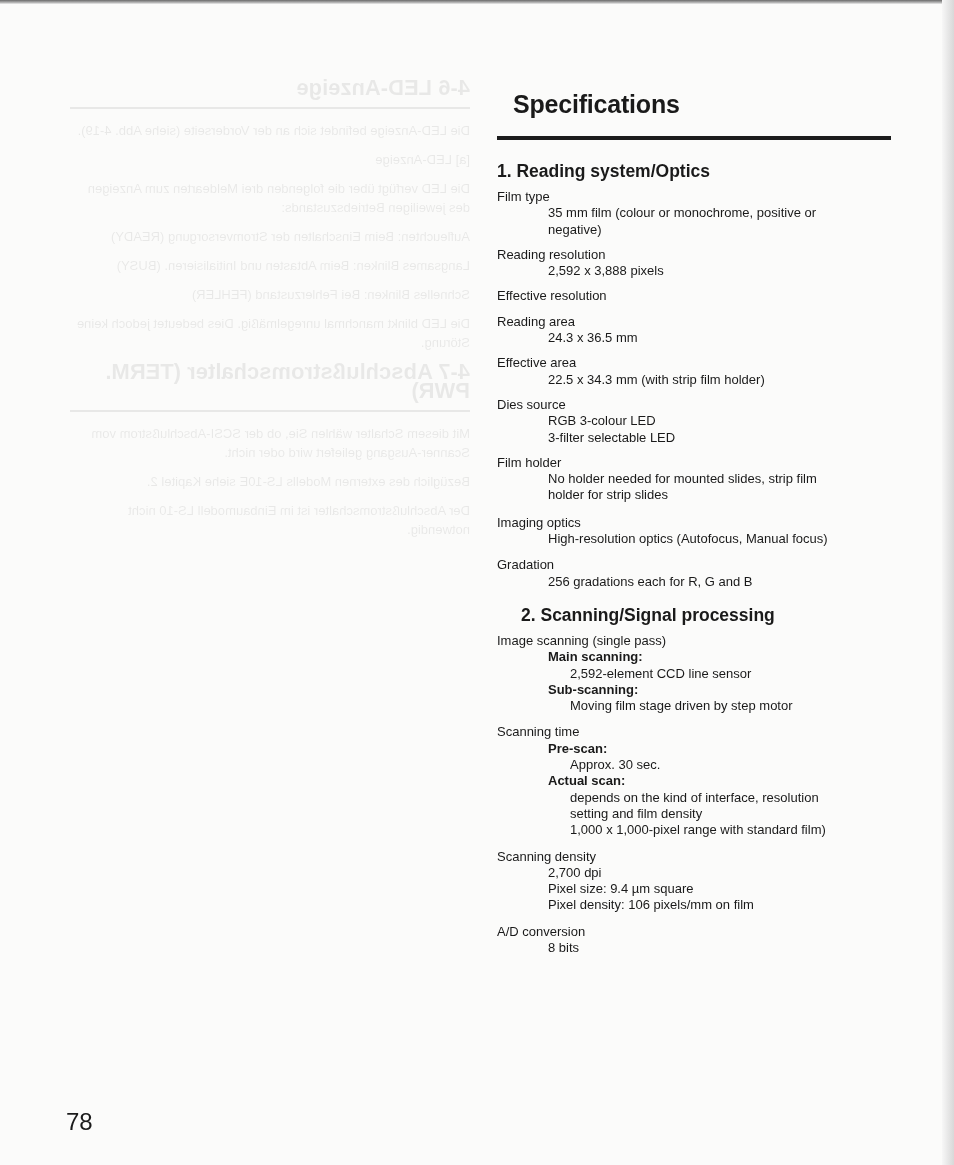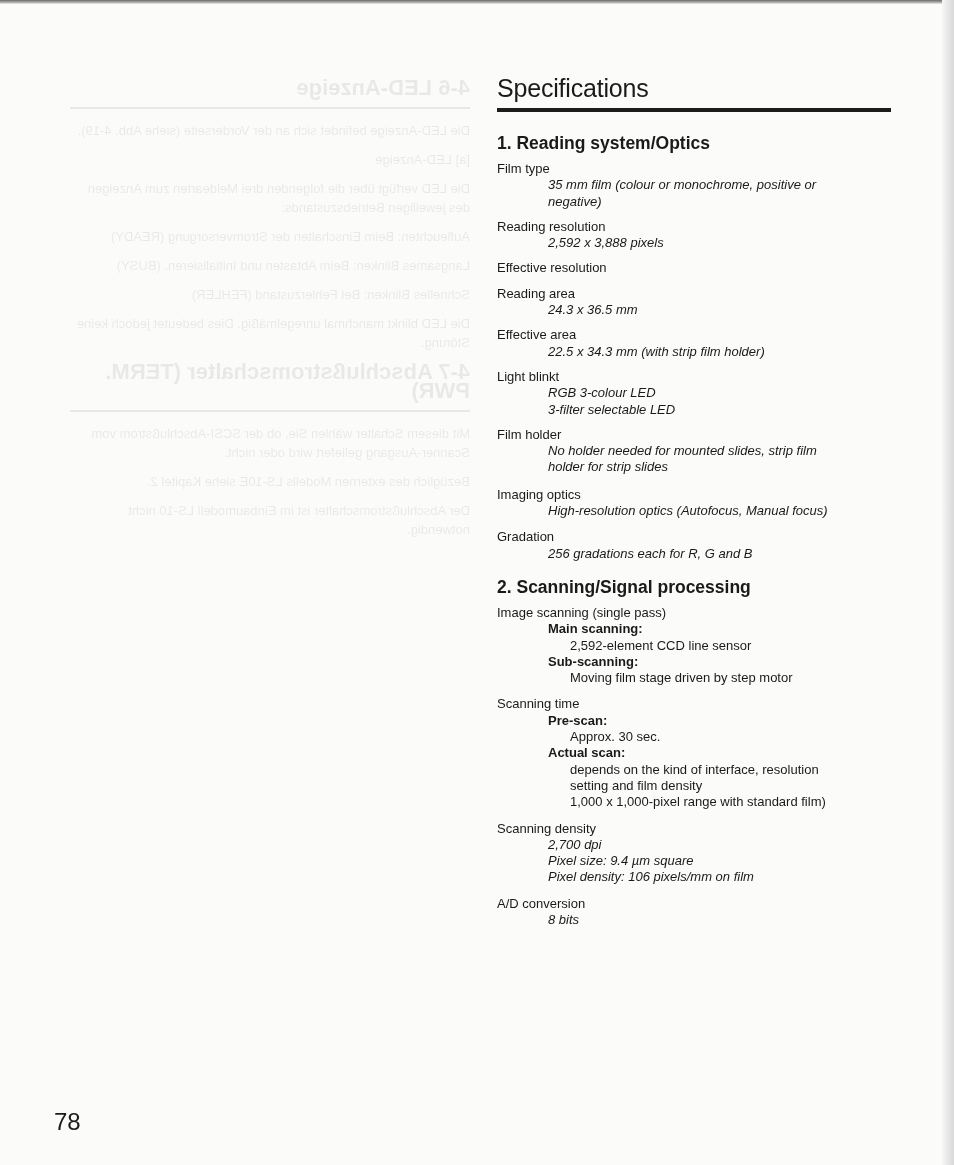--- a/index.html
+++ b/index.html
@@ -22,38 +22,38 @@
       position: absolute; left: 70px; top: 70px; width: 400px; height: 520px;
       transform: scaleX(-1); color: #000; opacity: 0.07;
       font-size: 13px; line-height: 19px;
     }
     .bleed h3 { font-size: 22px; margin: 8px 0 10px; font-weight: bold; }
     .bleed .rule { height: 2px; background: #000; margin: 6px 0 12px; }
     .bleed p { margin: 0 0 10px; }
 
     .content { position: absolute; left: 497px; top: 72px; width: 394px; }
     .page-title {
-      font-size: 25px; font-weight: normal; letter-spacing: -0.2px;
-      margin: 0; line-height: 32px;
+      font-size: 25px; font-weight: bold; letter-spacing: -0.2px;
+      margin: 16px; line-height: 32px;
     }
     .title-rule { height: 4px; background: #1c1c1c; margin-top: 4px; width: 394px; }
     .section-title {
       font-size: 17.5px; font-weight: bold; margin: 0; line-height: 22px;
     }
     .s1 { margin-top: 20px; }
-    .s2 { margin-top: 14px; }
+    .s2 { margin-top: 14px; margin-left: 24px; }
     .spec { font-size: 13px; line-height: 16.3px; }
     .spec-label { margin-top: 9px; }
-    .spec-value { padding-left: 51px; font-style: italic; }
+    .spec-value { padding-left: 51px; }
     .spec-sub { padding-left: 51px; font-weight: bold; }
     .spec-subval { padding-left: 73px; }
     .first { margin-top: 7px; }
     .gap { margin-top: 10px; }
     .page-number {
-      position: absolute; left: 54px; top: 1108px;
+      position: absolute; left: 66px; top: 1108px;
       font-size: 24px; color: #1a1a1a;
     }
   </style>
 </head>
 <body>
 
 <div class="top-edge"></div>
 <div class="right-edge"></div>
 
 <div class="bleed">
@@ -87,21 +87,21 @@
     <div class="spec-value">2,592 x 3,888 pixels</div>
 
     <div class="spec-label">Effective resolution</div>
 
     <div class="spec-label">Reading area</div>
     <div class="spec-value">24.3 x 36.5 mm</div>
 
     <div class="spec-label">Effective area</div>
     <div class="spec-value">22.5 x 34.3 mm (with strip film holder)</div>
 
-    <div class="spec-label">Light blinkt</div>
+    <div class="spec-label">Dies source</div>
     <div class="spec-value">RGB 3-colour LED</div>
 
     <div class="spec-value">3-filter selectable LED</div>
 
     <div class="spec-label">Film holder</div>
     <div class="spec-value">No holder needed for mounted slides, strip film</div>
     <div class="spec-value">holder for strip slides</div>
 
     <div class="spec-label" style="margin-top:11px">Imaging optics</div>
     <div class="spec-value">High-resolution optics (Autofocus, Manual focus)</div>

